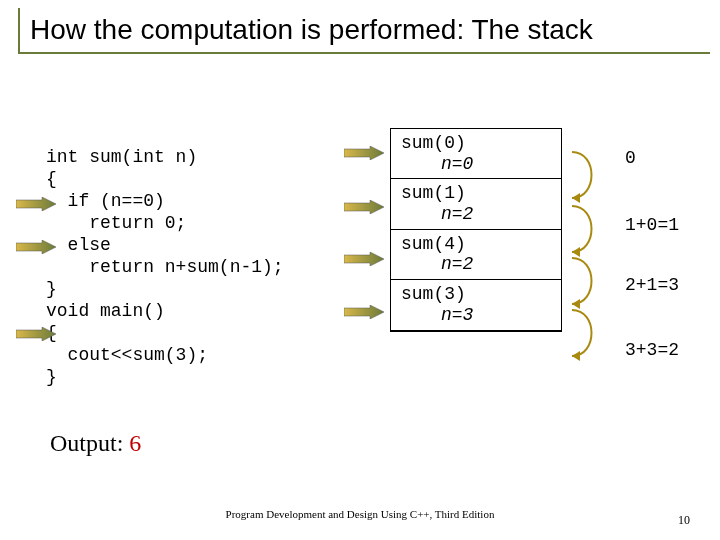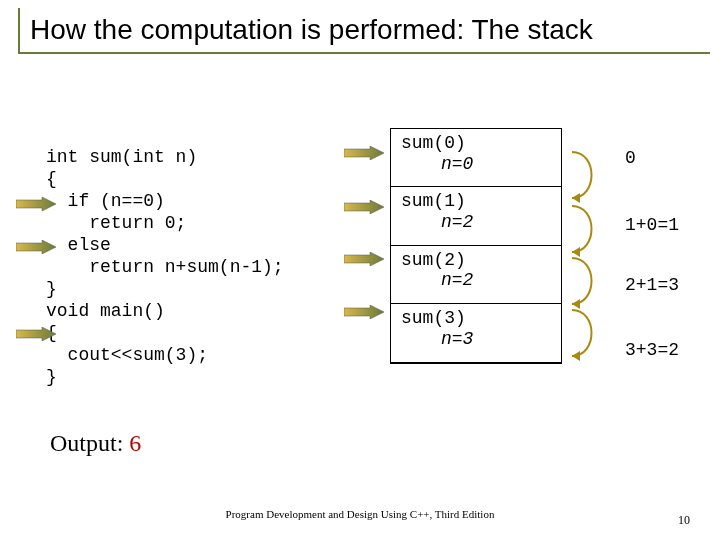--- a/index.html
+++ b/index.html
@@ -69,21 +69,21 @@
   }
   .stack {
     position: absolute;
     top: 128px;
     left: 390px;
     width: 170px;
     border: 1.5px solid #000;
   }
   .frame {
     border-bottom: 1.5px solid #000;
-    padding: 4px 6px 12px 10px;
+    padding: 4px 6px 4px 10px;
     font-family: "Courier New", monospace;
     font-size: 18px;
     line-height: 1.15;
   }
   .frame.last { border-bottom: none; padding-bottom: 20px; }
   .frame .n { padding-left: 40px; font-style: italic; }
   .arrow {
     position: absolute;
     width: 40px;
     height: 14px;
@@ -165,21 +165,21 @@
   <div class="stack">
     <div class="frame">
       <div>sum(0)</div>
       <div class="n">n=0</div>
     </div>
     <div class="frame">
       <div>sum(1)</div>
       <div class="n">n=2</div>
     </div>
     <div class="frame">
-      <div>sum(2)</div>
+      <div>sum(4)</div>
       <div class="n">n=2</div>
     </div>
     <div class="frame">
       <div>sum(3)</div>
       <div class="n">n=3</div>
     </div>
   </div>
 
   <div class="curve" style="top:150px;left:568px">
     <svg viewBox="0 0 36 54">

